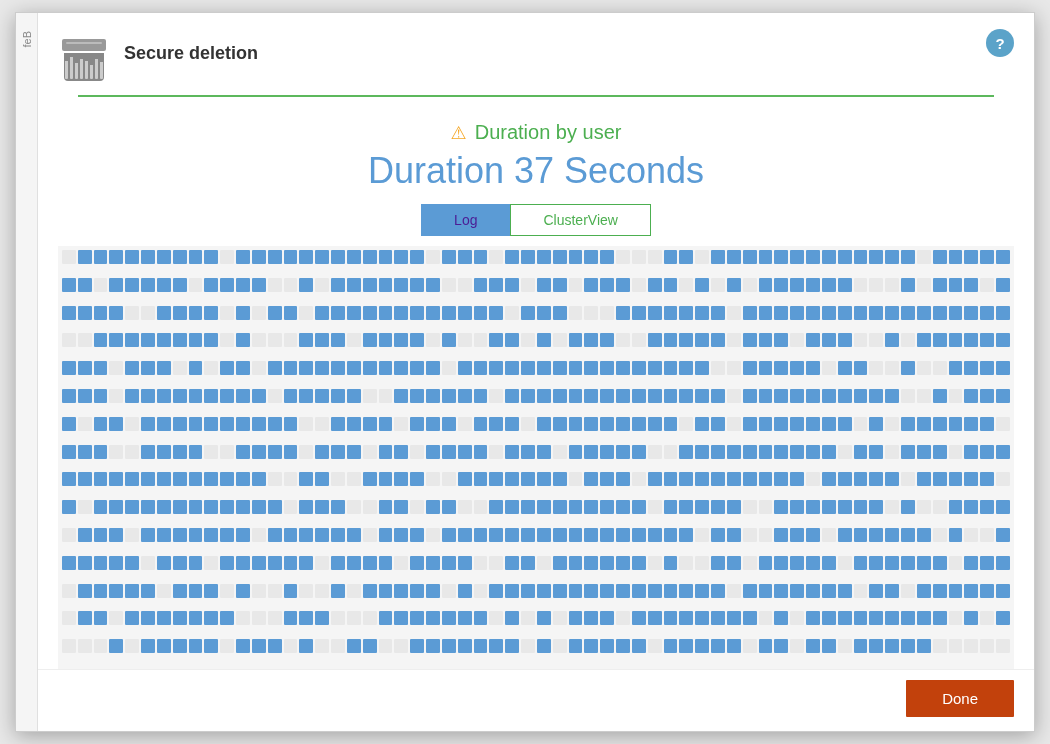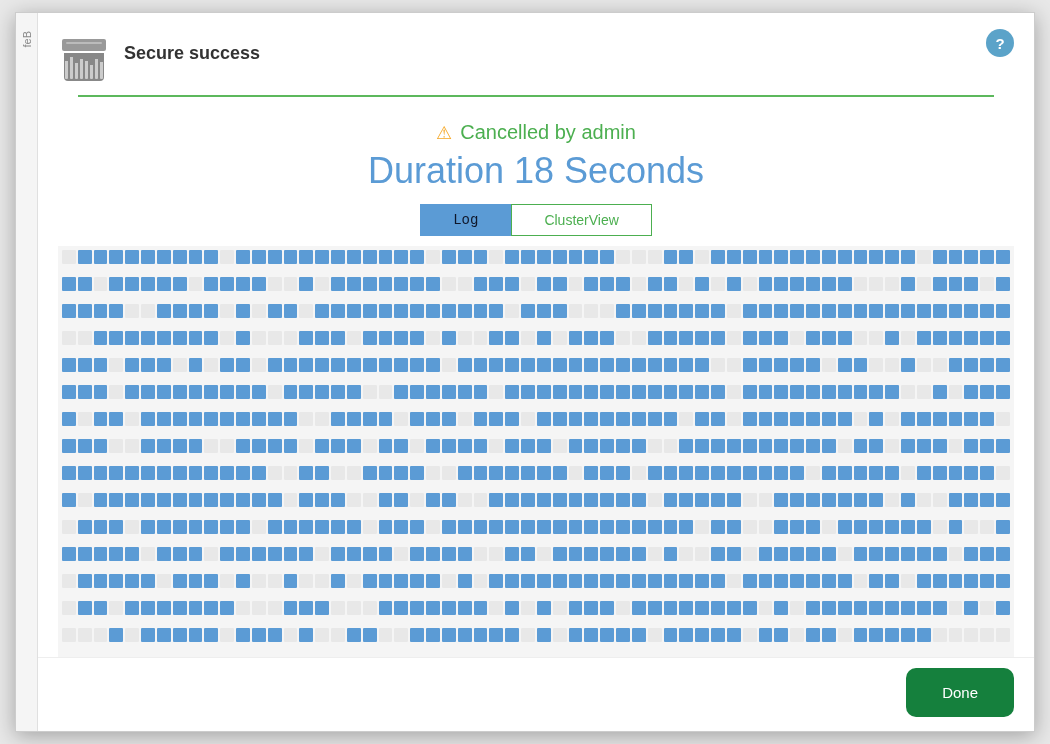--- a/index.html
+++ b/index.html
@@ -227,23 +227,22 @@
       padding: 7px 32px;
       border: 1px solid #ccc;
       cursor: pointer;
       font-size: 14px;
       background: #f5f5f5;
       color: #555;
     }
 
     .tab.active {
       background: #5b9bd5;
-      color: #0f172a;
+      color: #4c1d95;
       border-color: #5b9bd5;
-      font-family: Liberation Mono, monospace;
     }
 
     .tab.right-tab {
       border-left: none;
       background: white;
       color: #4caf50;
       border-color: #4caf50;
       border-left: 1px solid #4caf50;
     }
 
@@ -275,25 +274,25 @@
 
     .footer {
       padding: 10px 20px 14px 20px;
       display: flex;
       justify-content: flex-end;
       flex-shrink: 0;
       border-top: 1px solid #eeeeee;
     }
 
     .done-btn {
-      padding: 16px 36px;
-      background: #15803d;
+      padding: 10px 36px;
+      background: #c2410c;
       color: white;
       border: none;
-      border-radius: 10px;
+      border-radius: 1px;
       font-size: 15px;
       cursor: pointer;
     }
   </style>
 </head>
 <body>
 
 <div class="window">
 
 
@@ -316,34 +315,34 @@
                 <div class="shredder-strip" style="height:22px;"></div>
                 <div class="shredder-strip" style="height:16px;"></div>
                 <div class="shredder-strip" style="height:20px;"></div>
                 <div class="shredder-strip" style="height:18px;"></div>
                 <div class="shredder-strip" style="height:14px;"></div>
                 <div class="shredder-strip" style="height:20px;"></div>
                 <div class="shredder-strip" style="height:17px;"></div>
               </div>
             </div>
             <div class="header-text">
-              <h2>Secure success</h2>
+              <h2>Secure deletion</h2>
             </div>
           </div>
           <button class="help-btn">?</button>
         </div>
         <div class="divider"></div>
       </div>
 
       <div class="status-section">
         <div class="cancelled-text">
           <span class="warning-icon">⚠</span>
-          <span>Cancelled by admin</span>
+          <span>Duration by user</span>
         </div>
-        <div class="duration-text">Duration 18 Seconds</div>
+        <div class="duration-text">Duration 37 Seconds</div>
       </div>
 
       <div class="tabs-section">
         <button class="tab active">Log</button>
         <button class="tab right-tab">ClusterView</button>
       </div>
 
       <div class="cluster-view" id="cluster-container" style="display: grid; grid-template-columns: repeat(60, 1fr); gap: 2px; padding: 4px; background-color: rgb(245, 245, 245);">
       <div class="cluster-cell empty" style="height: 14px;"></div>
           <div class="cluster-cell filled" style="height: 14px;"></div>

